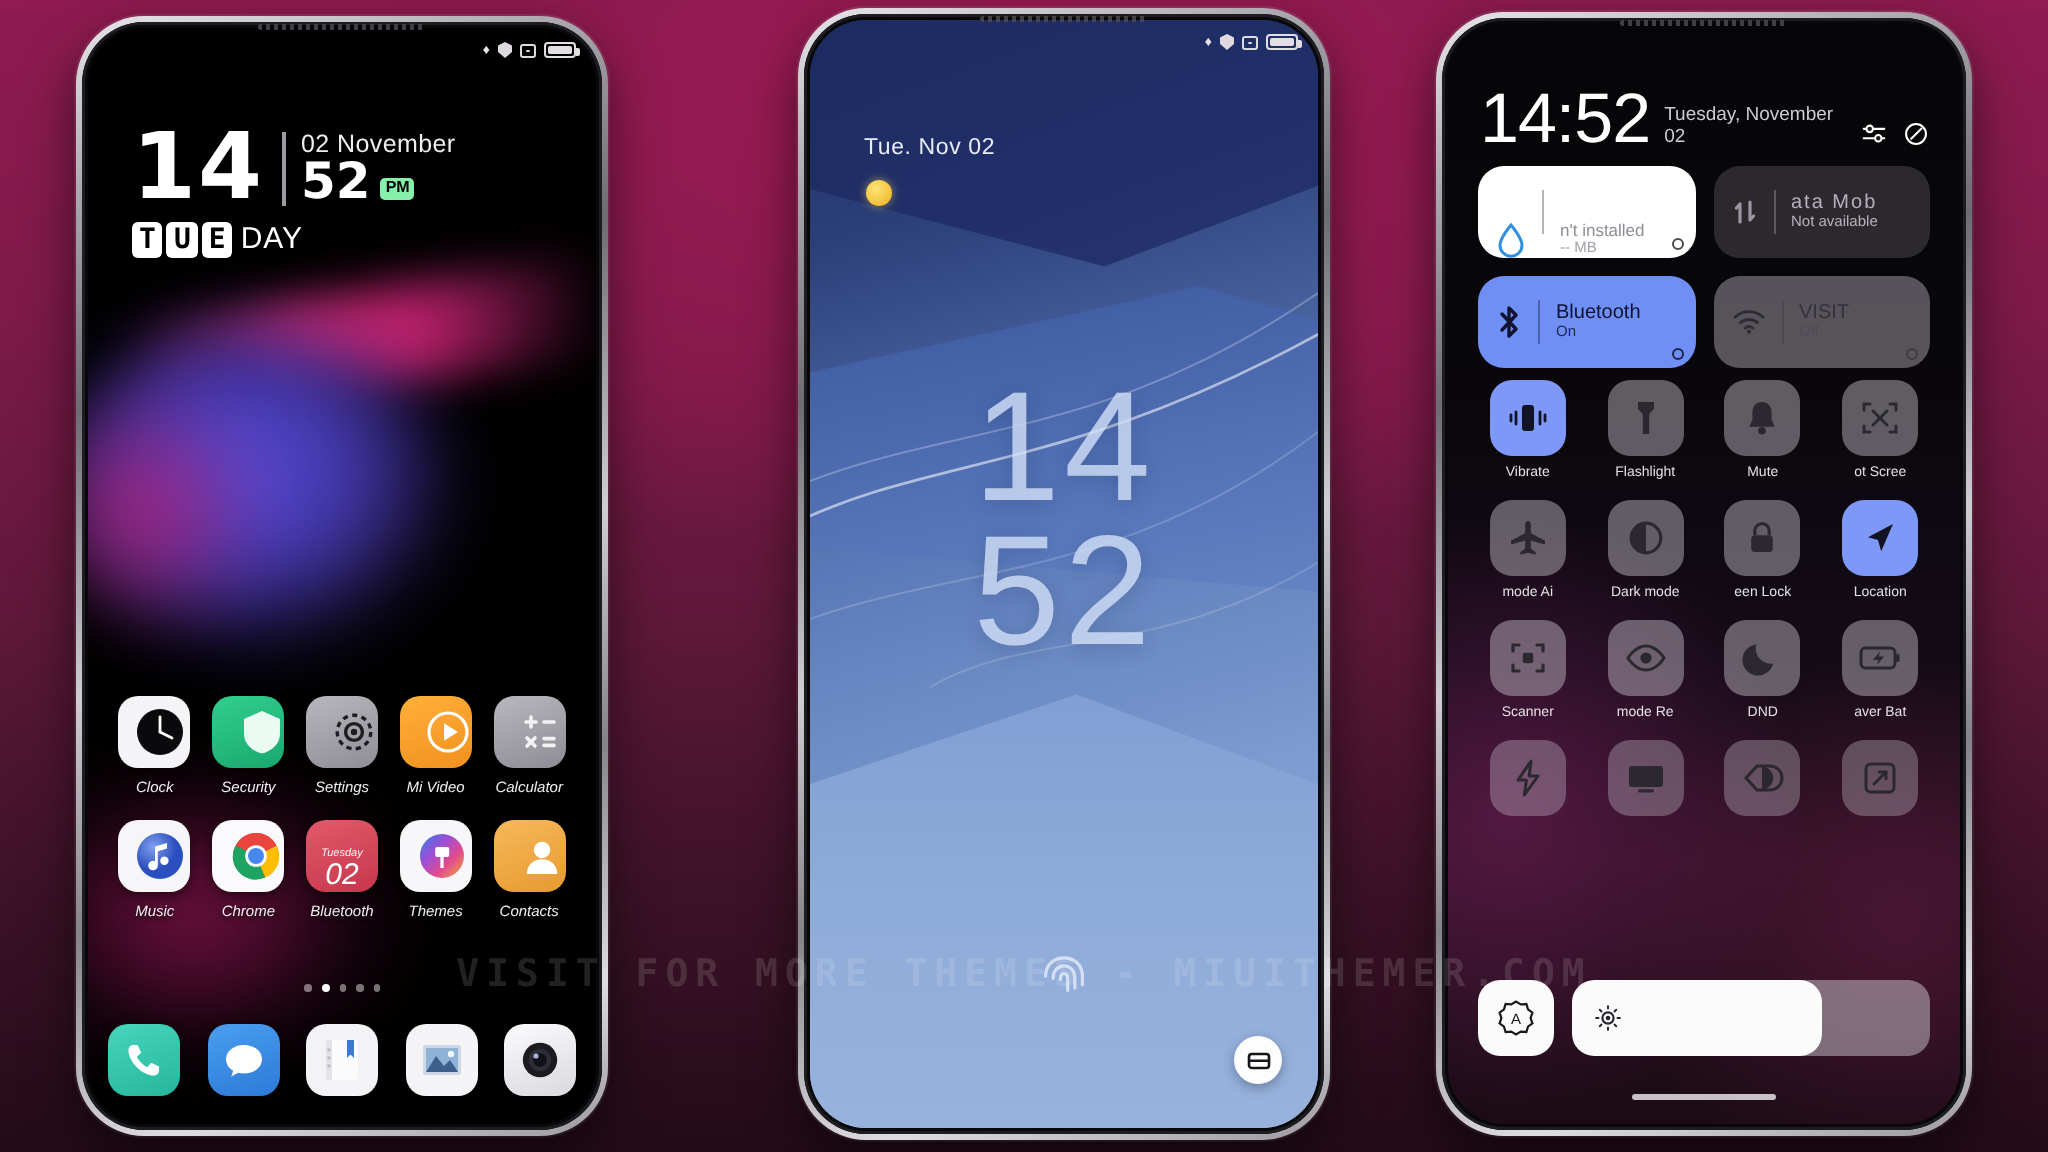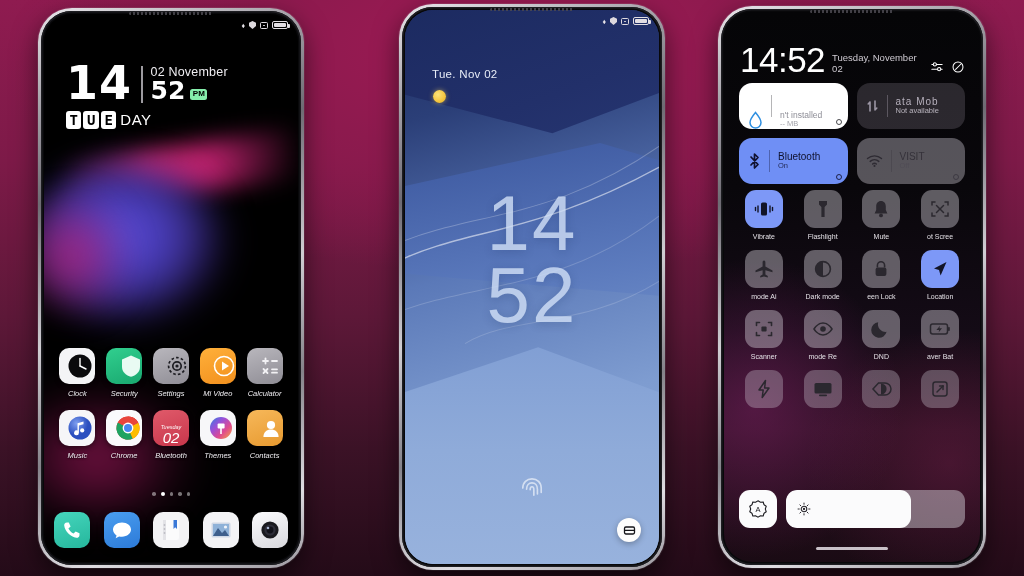--- a/index.html
+++ b/index.html
@@ -751,13 +751,14 @@
                 <path d="M4.3 11.7 L3.3 12.7"></path>
             </g>
           </svg>
         </div>
       </div>
 
       <div class="cc-homebar"></div>
     </div>
   </div>
 
+  <div class="watermark">VISIT FOR MORE THEMES - MIUITHEMER.COM</div>
 </div>
 
 </body></html>

